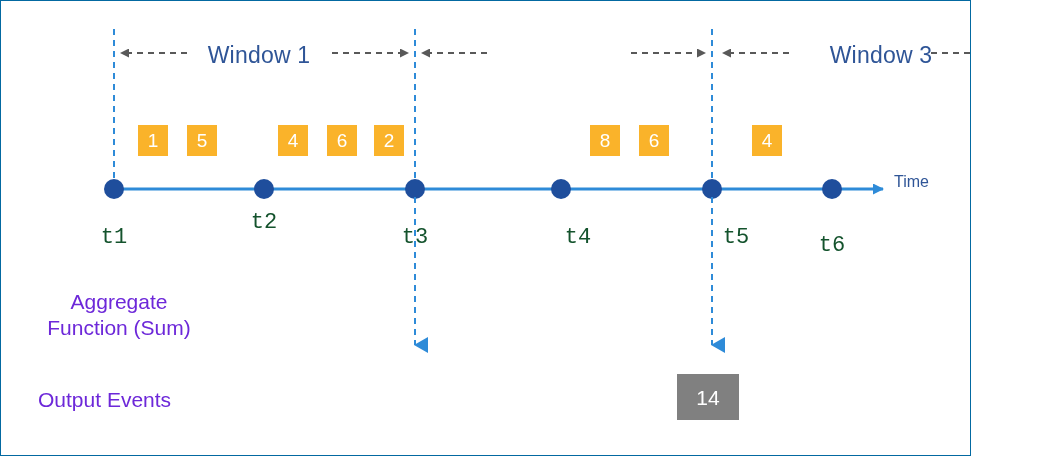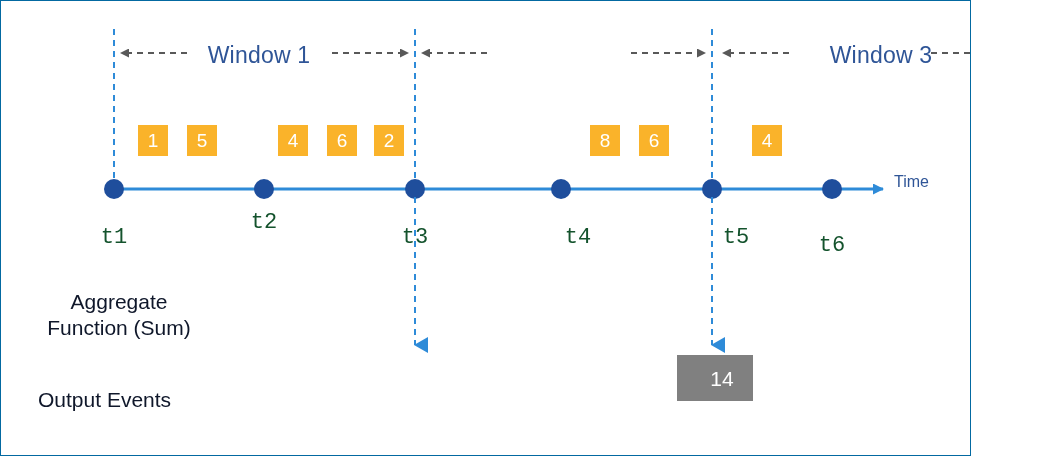--- a/index.html
+++ b/index.html
@@ -54,21 +54,21 @@
     font-size: 16px;
     font-weight: 400;
     color: #2f5597;
     white-space: nowrap;
   }
   .side-label {
     position: absolute;
     font-family: "Liberation Sans", sans-serif;
     font-size: 21px;
     font-weight: 400;
-    color: #0f172a;
+    color: #6d28d9;
     line-height: 26px;
     white-space: pre-line;
   }
 
   
   .event-box {
     position: absolute;
     width: 30px;
     height: 31px;
     background: #fab32a;
@@ -167,15 +167,15 @@
   <div class="tick-label" style="left:560px; top:224px;margin-left:17px;">t4</div>
   <div class="tick-label" style="left:711px; top:224px;margin-left:24px;">t5</div>
   <div class="tick-label" style="left:831px; top:232px;">t6</div>
 
   <div class="time-label" style="left:893px; top:172px;">Time</div>
 
   <div class="side-label" style="left:33px; top:288px; width:170px; text-align:center;">Aggregate
 Function (Sum)</div>
   <div class="side-label" style="left:37px; top:386px;">Output Events</div>
 
-  <div class="output-box" style="left:676px; top:354px;padding-left:14px;">14</div>
+  <div class="output-box" style="left:676px; top:373px;">14</div>
 
 </div>
 
 </body></html>

